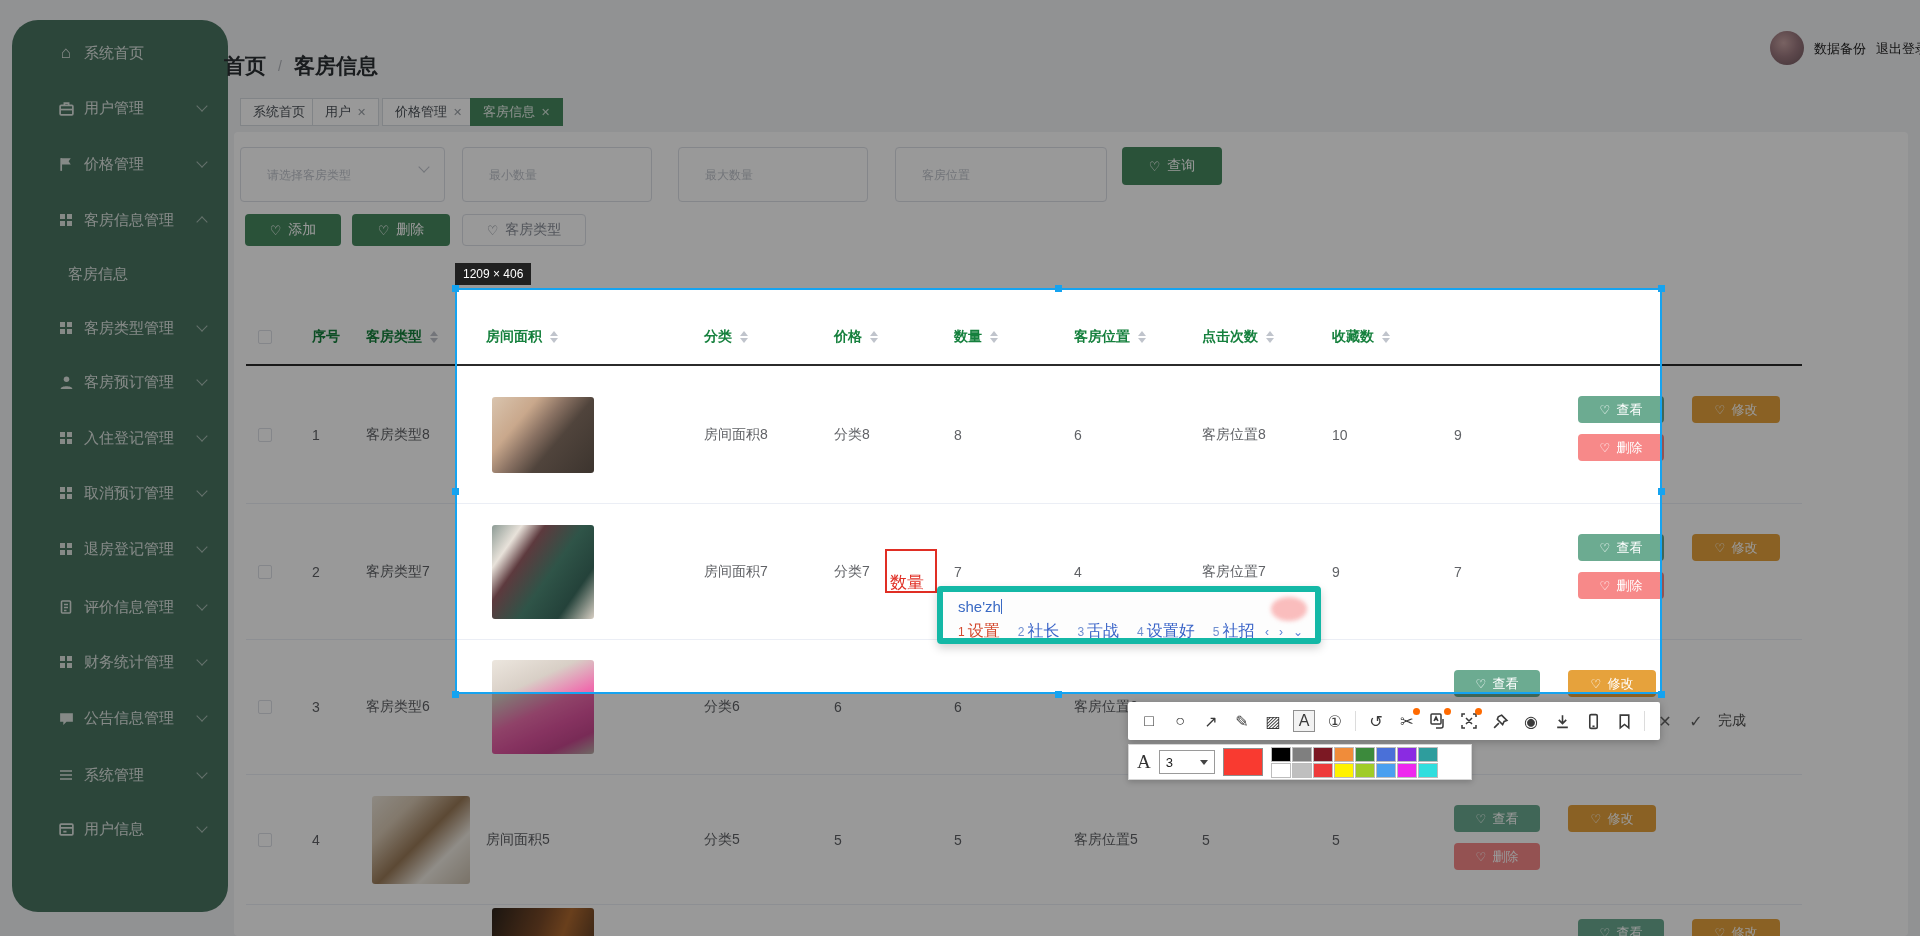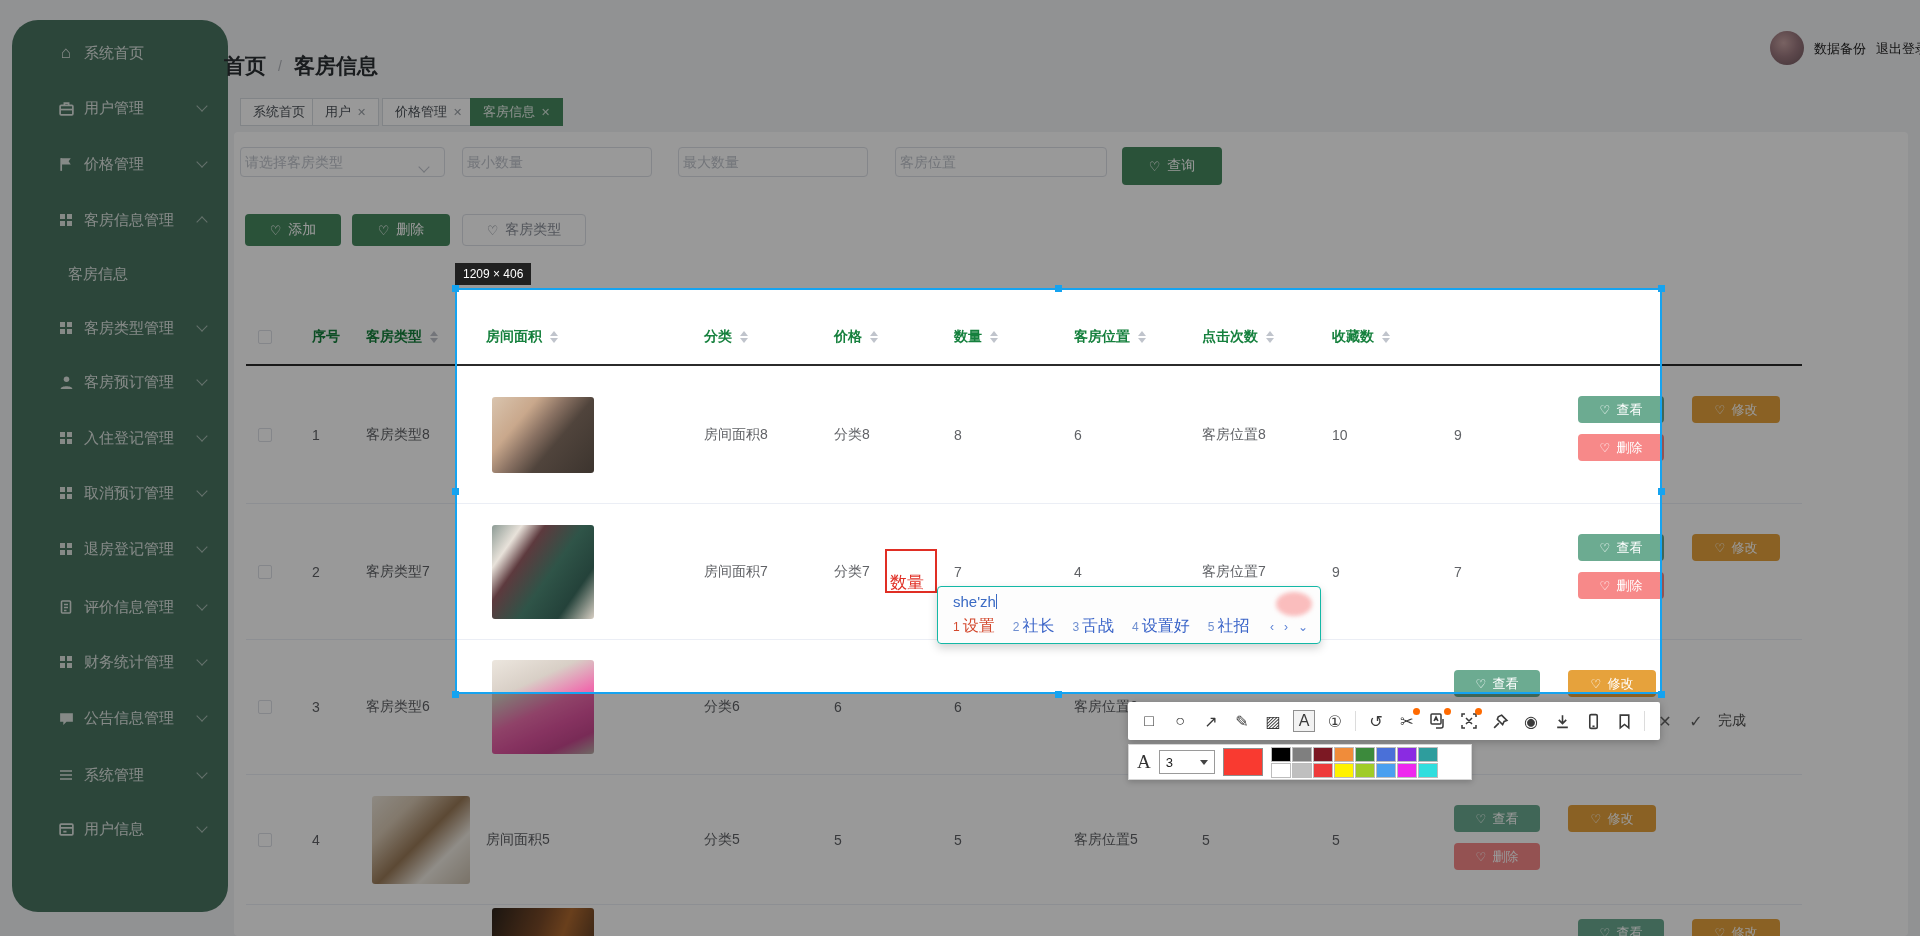--- a/index.html
+++ b/index.html
@@ -33,22 +33,22 @@
 
   
   .tab { position:absolute; top:98px; height:28px; display:flex; align-items:center; gap:6px;
          background:#fff; border:1px solid #d8dce2; font-size:13px; color:#4c5258; padding:0 12px; cursor:pointer; }
   .tab .x { font-size:11px; color:#9aa0a6; }
   .tab.active { background:#478960; border-color:#478960; color:#e8f0ea; }
   .tab.active .x { color:#d2e4d8; }
 
   
   .card { position:absolute; left:234px; top:132px; width:1674px; height:804px; background:#fff; border-radius:4px; }
-  .f-input { position:absolute; top:147px; height:30px; border:1px solid #dcdfe6; border-radius:4px;
-             background:#fff; font-size:14px; color:#606266; padding:0 4px; outline:none;
+  .f-input { position:absolute; top:147px; height:55px; border:1px solid #dcdfe6; border-radius:4px;
+             background:#fff; font-size:12px; color:#606266; padding:0 26px; outline:none;
              font-family:"Liberation Sans","DejaVu Sans",sans-serif; }
   .f-input::placeholder { color:#c0c4cc; }
   .f-select-caret { position:absolute; top:163px; width:8px; height:8px; border-right:1.4px solid #c0c4cc;
                     border-bottom:1.4px solid #c0c4cc; transform:rotate(45deg); }
   .btn { display:flex; align-items:center; justify-content:center; gap:7px; border-radius:4px;
          font-size:14px; cursor:pointer; border:none; font-family:inherit; }
   .heart { font-size:13px; line-height:1; }
   .btn-green { background:#478960; color:#fff; }
   .btn-plain { background:#fff; color:#8a8f99; border:1px solid #dcdfe6; }
 
@@ -81,21 +81,21 @@
   .size-label { position:absolute; left:455px; top:263px; height:22px; padding:0 8px;
                 background:rgba(15,15,15,0.88); color:#fff; font-size:12px; display:flex;
                 align-items:center; z-index:62; white-space:nowrap; }
 
   .annotation-box { position:absolute; left:885px; top:549px; width:52px; height:44px;
                     border:2px solid #e02e24; z-index:70; }
   .annotation-text { position:absolute; left:3px; top:20px; color:#e02e24; font-size:17px; white-space:nowrap; }
 
   
   .ime { position:absolute; left:937px; top:586px; width:384px; height:58px; background:rgba(253,253,253,0.97);
-         border:1px solid #14b8a6; border-radius:4px; box-shadow:0 4px 10px rgba(0,0,0,0.18); z-index:80; }
+         border:6px solid #14b8a6; border-radius:4px; box-shadow:0 4px 10px rgba(0,0,0,0.18); z-index:80; }
   .ime-comp { position:absolute; left:15px; top:6px; font-size:15px; color:#3a6ac4; }
   .ime-caret { display:inline-block; width:1px; height:15px; background:#3a6ac4; vertical-align:-2px; }
   .ime-cands { position:absolute; left:15px; top:29px; display:flex; gap:18px; align-items:baseline; }
   .cand { display:flex; gap:3px; align-items:baseline; cursor:pointer; }
   .cand .n { font-size:12px; color:#6f8fd0; }
   .cand .t { font-size:16px; color:#3a64c8; }
   .cand.sel .n, .cand.sel .t { color:#d3492e; }
   .ime-nav { position:absolute; right:12px; top:33px; display:flex; gap:10px; color:#5b82d6; font-size:12px; }
   .ime-blob { position:absolute; right:8px; top:5px; width:36px; height:24px; border-radius:50%;
               background:rgba(247,137,137,0.55); filter:blur(2px); }

